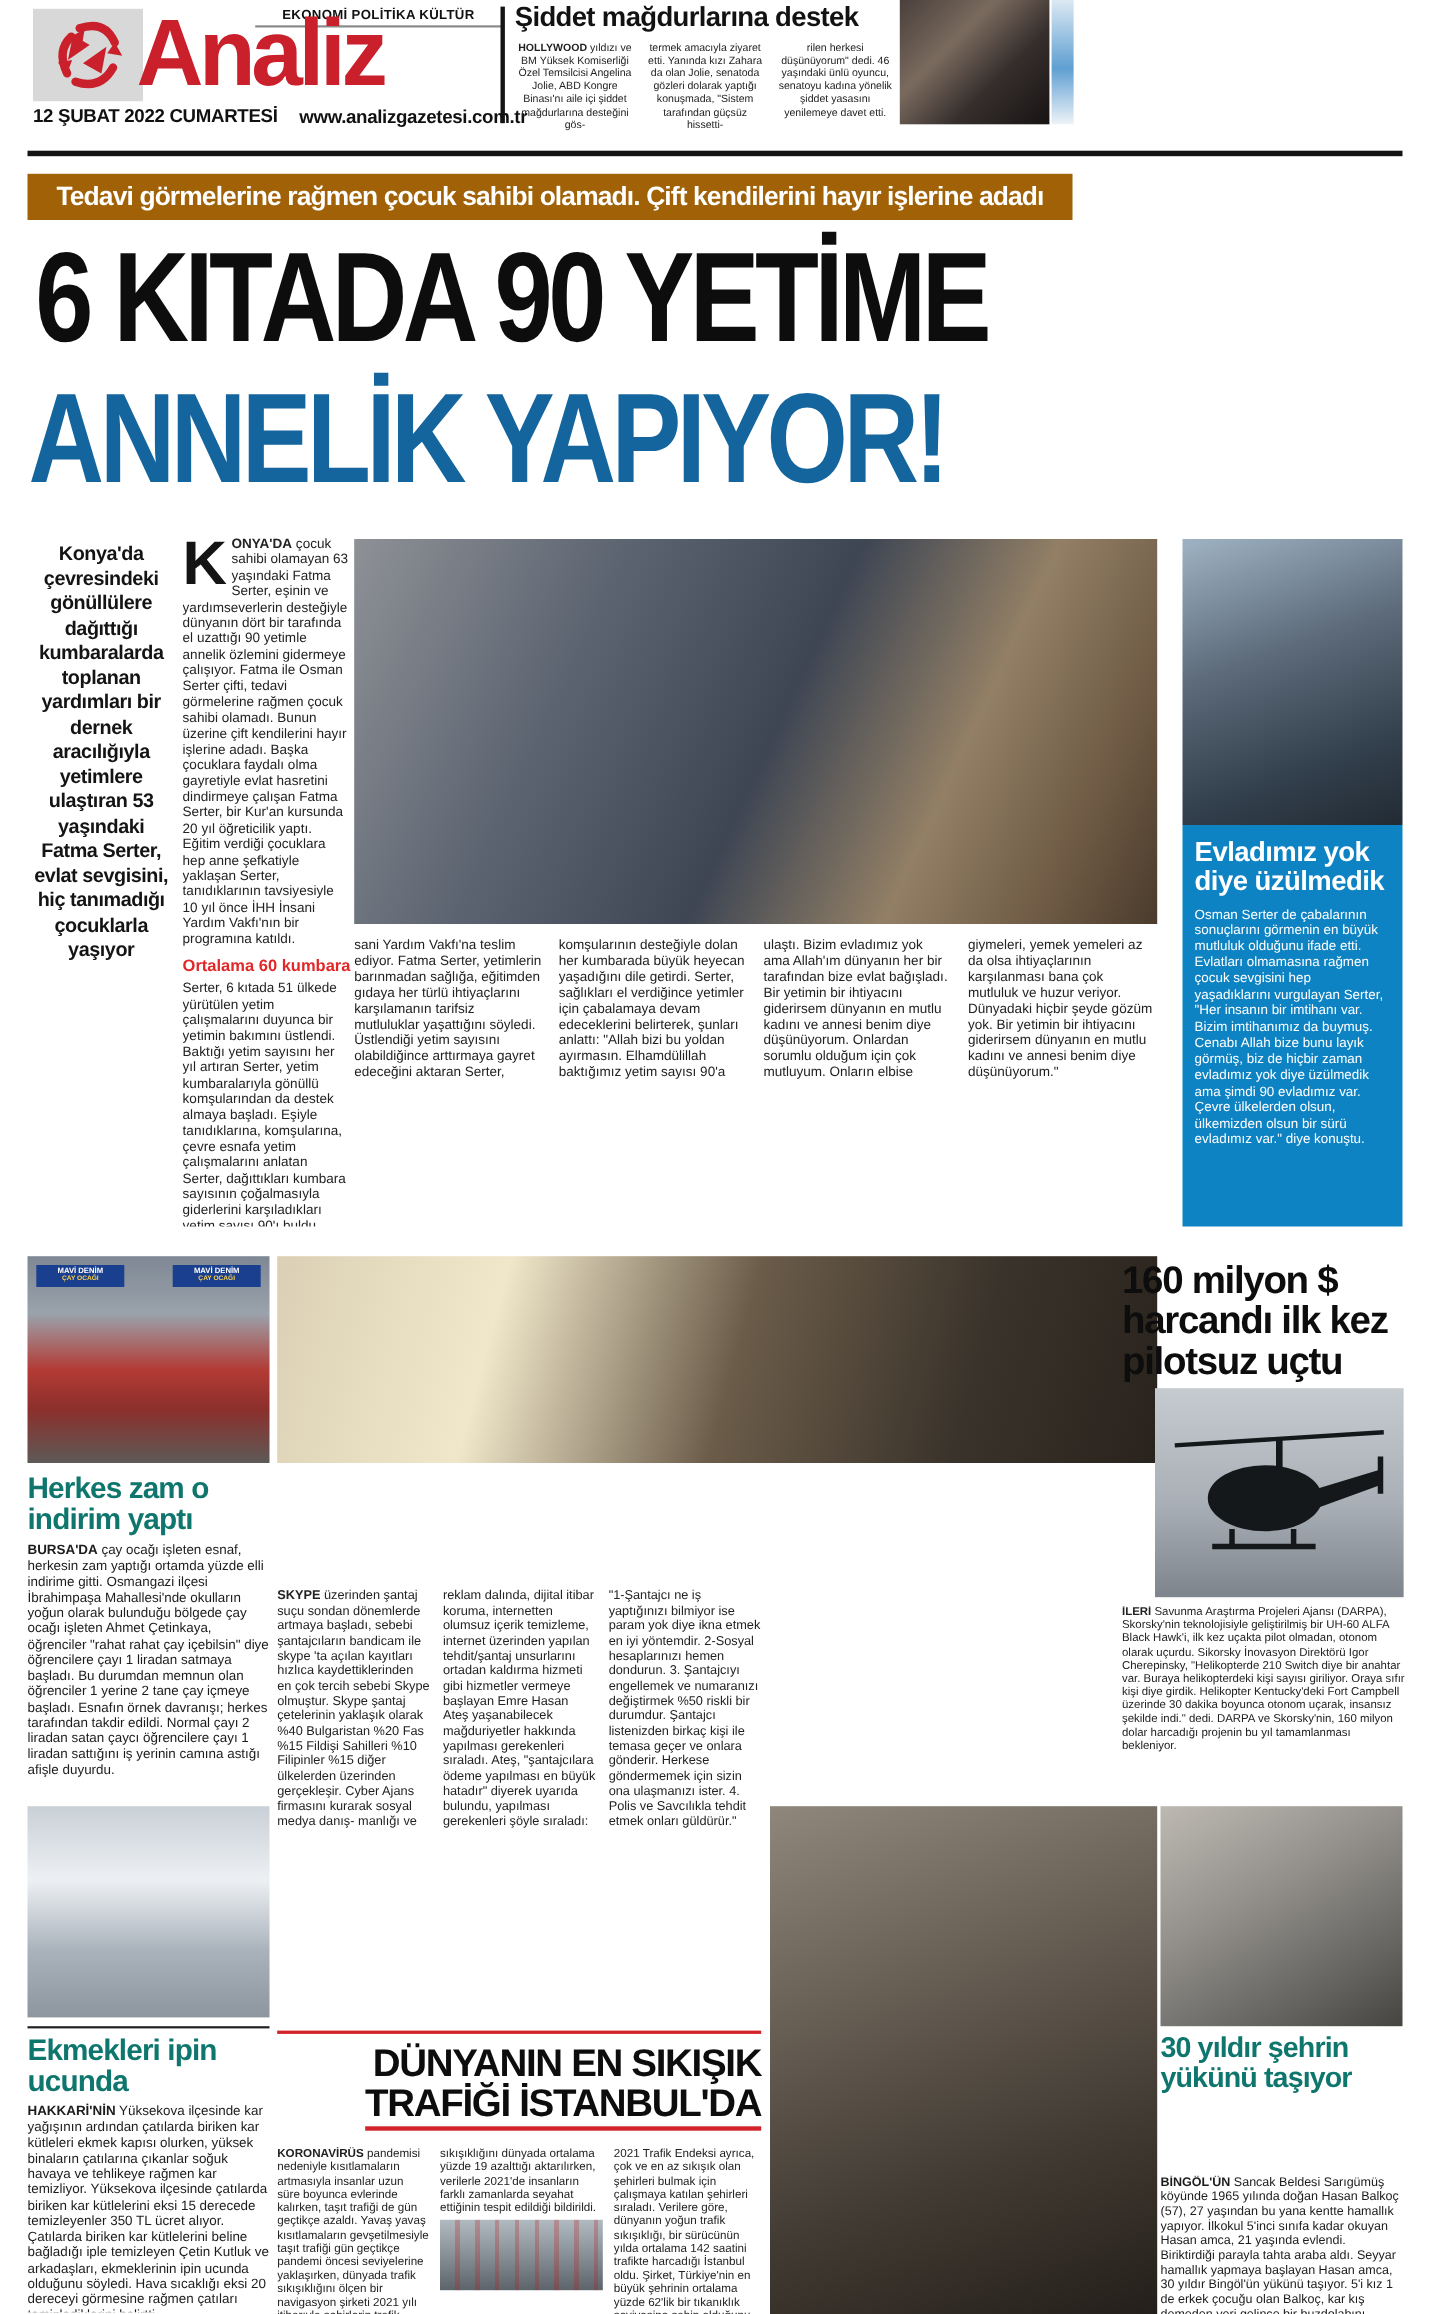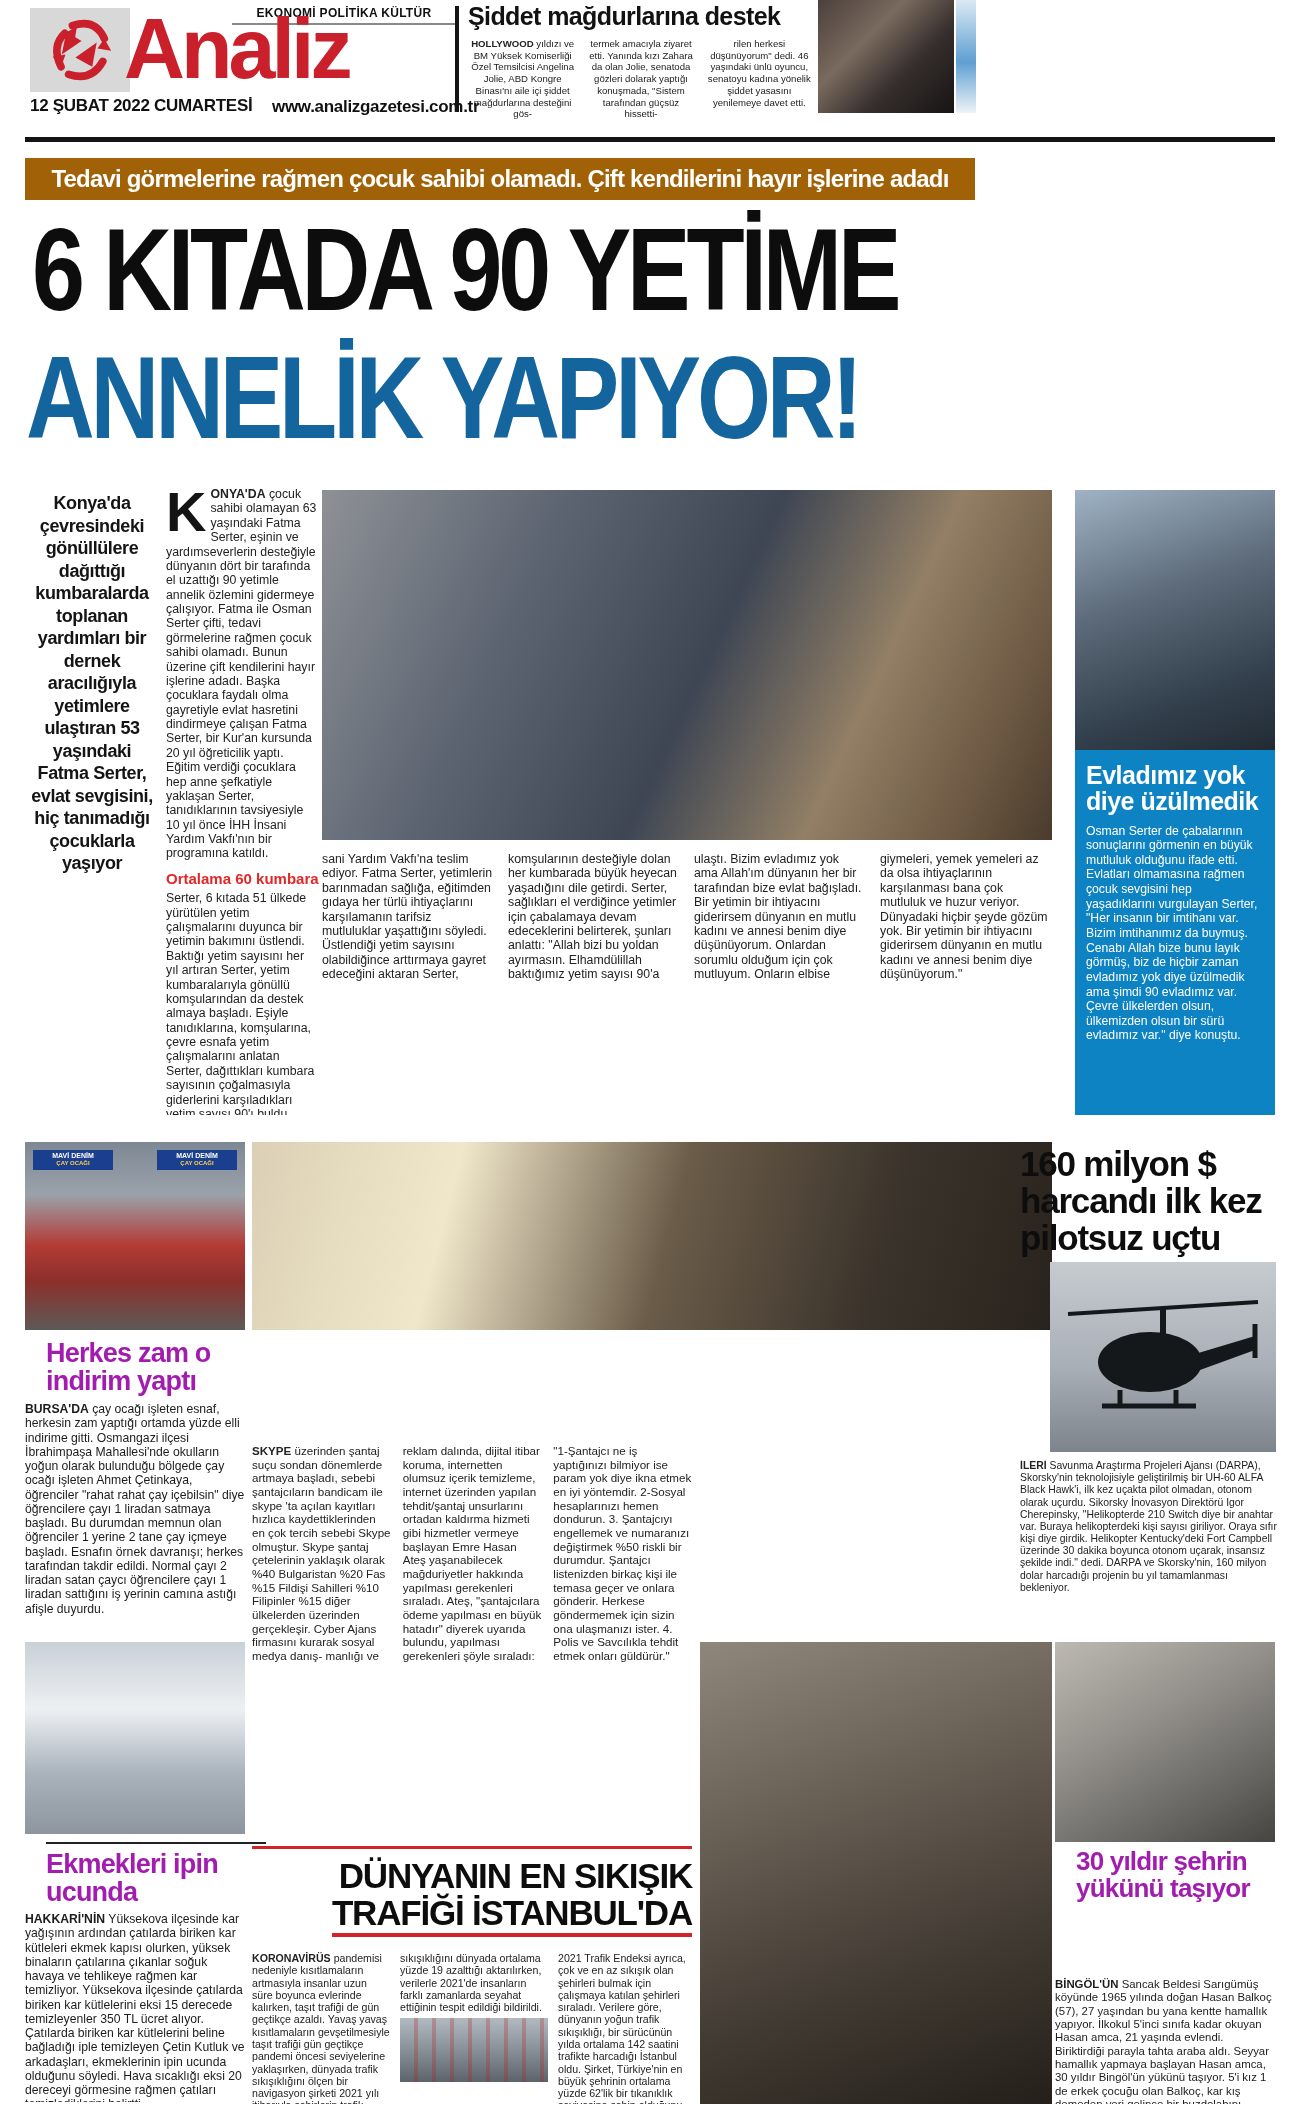--- a/index.html
+++ b/index.html
@@ -52,21 +52,21 @@
             padding:12px 11px;box-sizing:border-box;}
   .blue-title{font-size:25px;font-weight:900;line-height:1.05;letter-spacing:-.5px;}
   .blue-body{font-size:12.2px;line-height:1.2;margin-top:9px;}
 
   
   .ph-tea{left:25px;top:1142px;width:220px;height:188px;
     background:linear-gradient(180deg,#7e8894 0%,#9aa2ab 28%,#b33b35 55%,#8c2f2b 74%,#5d5a57 100%);}
   .tea-sign{position:absolute;background:#1b3f8f;color:#fff;font-size:7px;font-weight:bold;
             text-align:center;line-height:1.2;padding:2px 3px;}
   .tea-sign .s2{color:#ffd24d;font-size:6px;display:block;}
-  .sec-title{font-weight:900;letter-spacing:-.8px;line-height:1.03;color:#a21caf;margin-left:21px;}
+  .sec-title{font-weight:900;letter-spacing:-.8px;line-height:1.03;color:#0f766e;}
   .tea-title{left:25px;top:1340px;width:220px;font-size:27px;}
   .tea-body{left:25px;top:1402px;width:220px;height:232px;overflow:hidden;font-size:12.2px;line-height:1.17;}
   .ph-snow{left:25px;top:1642px;width:220px;height:192px;
     background:linear-gradient(180deg,#c9d0d7 0%,#edf0f3 35%,#aab3bc 68%,#8d969e 100%);}
   .bread-title{left:25px;top:1842px;width:220px;font-size:27px;border-top:2px solid #222;padding-top:7px;}
   .bread-body{left:25px;top:1912px;width:220px;height:190px;overflow:hidden;font-size:12.2px;line-height:1.17;}
 
   
   .ph-office{left:252px;top:1142px;width:800px;height:188px;
     background:linear-gradient(105deg,#dbd0b5 0%,#f0e7ca 25%,#6b5c49 52%,#3a332b 78%,#29231d 100%);}

